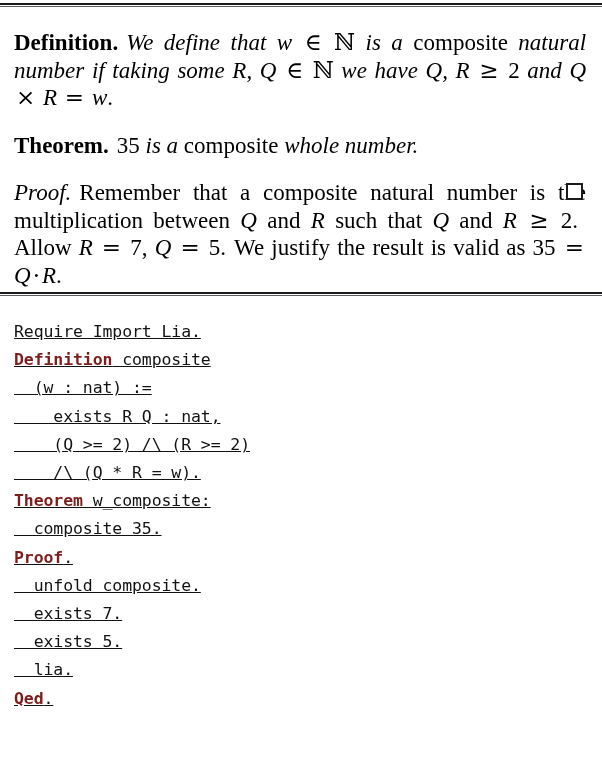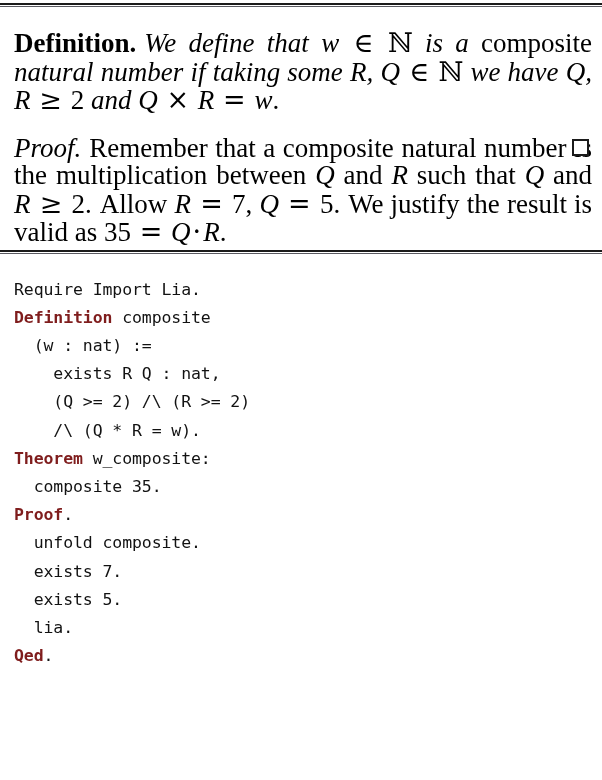--- a/index.html
+++ b/index.html
@@ -46,22 +46,22 @@
   }
   .rule-thin {
     height: 1px;
     background: #5a5a61;
     width: 100%;
     margin-top: 1px;
   }
 
   
   .latex-body {
-    padding: 0 10px 0 14px;
-    font-size: 27px;
+    padding: 0 16px 0 14px;
+    font-size: 23px;
     line-height: 27.5px;
   }
   .para {
     margin: 0;
     text-align: justify;
     text-justify: inter-word;
   }
   .para.def { margin-top: 22px; }
   .para.thm { margin-top: 20px; }
   .para.prf { margin-top: 20px; }
@@ -114,20 +114,21 @@
 
   
   .code-block {
     padding: 22px 0 0 14px;
     font-family: "DejaVu Sans Mono", "Liberation Mono", monospace;
     font-size: 16.5px;
     line-height: 28.2px;
     white-space: pre;
     color: #121212;
     letter-spacing: -0.1px;
+    text-decoration: underline;
   }
   .code-line { white-space: pre; }
   .kw {
     color: #7f1d1d;
     font-weight: bold;
   }
 </style>
 </head>
 <body>
 
@@ -136,20 +137,21 @@
 
   <div class="rule-wrap">
     <div class="rule-thick"></div>
     <div class="rule-thin"></div>
   </div>
 
   <div class="latex-body">
 
     <p class="para def"><span class="lead-bold">Definition.</span><span class="gap"></span><span class="it">We define that</span> <span class="m">w</span> <span class="op">∈</span> <span class="bb">ℕ</span> <span class="it">is a</span> <span class="rm">composite</span> <span class="it">natural number if taking some</span> <span class="m">R</span><span class="it">,</span> <span class="m">Q</span> <span class="op">∈</span> <span class="bb">ℕ</span> <span class="it">we have</span> <span class="m">Q</span><span class="it">,</span> <span class="m">R</span> <span class="op">≥</span> <span class="mn">2</span> <span class="it">and</span> <span class="m">Q</span> <span class="op">×</span> <span class="m">R</span> <span class="op">=</span> <span class="m">w</span><span class="mn">.</span></p>
 
+    <p class="para thm"><span class="lead-bold">Theorem.</span><span class="gap"></span><span class="mn">35</span> <span class="it">is a</span> <span class="rm">composite</span> <span class="it">whole number</span><span class="it">.</span></p>
 
     <p class="para prf qed-line"><span class="lead-ital">Proof.</span><span class="gap"></span><span class="rm">Remember that a composite natural number is the multiplication between</span> <span class="m">Q</span> <span class="rm">and</span> <span class="m">R</span> <span class="rm">such that</span> <span class="m">Q</span> <span class="rm">and</span> <span class="m">R</span> <span class="op">≥</span> <span class="mn">2</span><span class="mn">.</span><span class="gap"></span><span class="rm">Allow</span> <span class="m">R</span> <span class="op">=</span> <span class="mn">7</span><span class="mn">,</span> <span class="m">Q</span> <span class="op">=</span> <span class="mn">5</span><span class="mn">.</span><span class="gap"></span><span class="rm">We justify the result is valid as</span> <span class="mn">35</span> <span class="op">=</span> <span class="m">Q</span><span class="op">·</span><span class="m">R</span><span class="mn">.</span><span class="qed-box"></span></p>
 
   </div>
 
 
   <div class="rule-wrap">
     <div class="rule-thick"></div>
     <div class="rule-thin"></div>
   </div>

